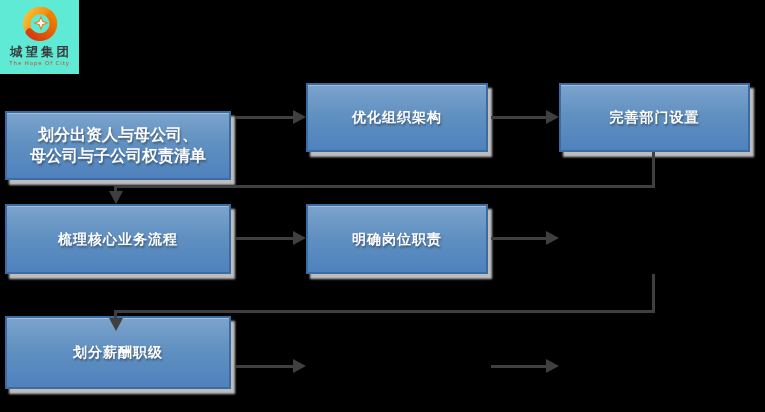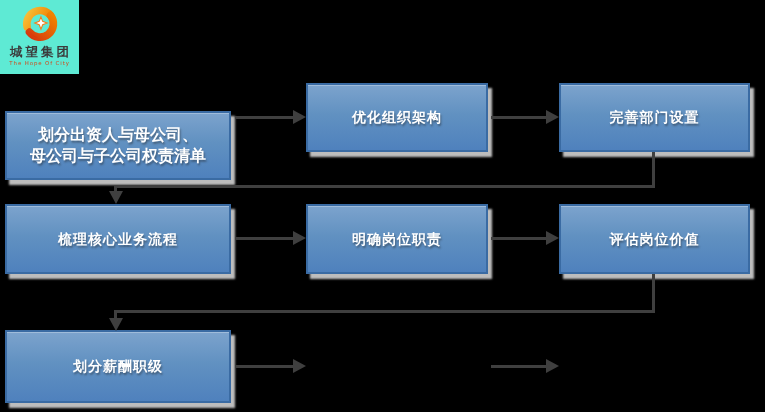--- a/index.html
+++ b/index.html
@@ -39,21 +39,21 @@
     text-align:center; white-space:pre-line; line-height:1.3;
     text-shadow:1px 2px 2px rgba(30,30,30,.45);
   }
   .box.small-text { font-size:16px; letter-spacing:0;margin-top:28px; }
 
   .c1 { left:5px;   width:226px; }
   .c2 { left:306px; width:182px; }
   .c3 { left:559px; width:191px; }
   .r1 { top:83px;  height:69px; }
   .r2 { top:204px; height:70px; }
-  .r3 { top:330px; height:73px;text-align:center; }
+  .r3 { top:316px; height:73px;text-align:center; }
 
   
   .h-line { position:absolute; height:3px; background:#3f3f3f; }
   .v-line { position:absolute; width:3px;  background:#3f3f3f; }
   .arrow-right {
     position:absolute; width:0; height:0;
     border-top:7px solid transparent; border-bottom:7px solid transparent;
     border-left:13px solid #3f3f3f;
   }
   .arrow-down {
@@ -88,21 +88,20 @@
     <div class="logo-tagline">The Hope Of City</div>
   </div>
 
   <div class="box c1 r1 small-text">划分出资人与母公司、
 母公司与子公司权责清单</div>
   <div class="box c2 r1">优化组织架构</div>
   <div class="box c3 r1">完善部门设置</div>
 
   <div class="box c1 r2">梳理核心业务流程</div>
   <div class="box c2 r2">明确岗位职责</div>
-  <div class="box c3 r2">评估岗位价值</div>
 
   <div class="box c1 r3">划分薪酬职级</div>
 
   <div class="h-line" style="left:235px; top:116px; width:59px;"></div>
   <div class="arrow-right" style="left:293px; top:110px;"></div>
   <div class="h-line" style="left:491px; top:116px; width:56px;"></div>
   <div class="arrow-right" style="left:546px; top:110px;"></div>
 
   <div class="v-line" style="left:652px; top:152px; height:36px;"></div>
   <div class="h-line" style="left:114px; top:185px; width:541px;"></div>

